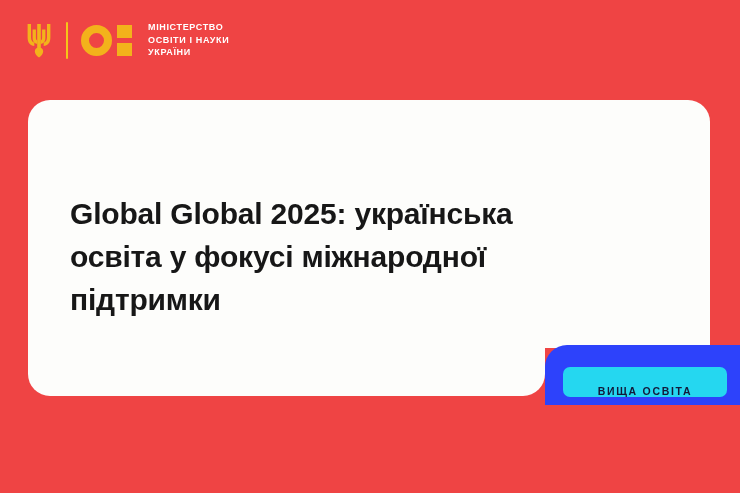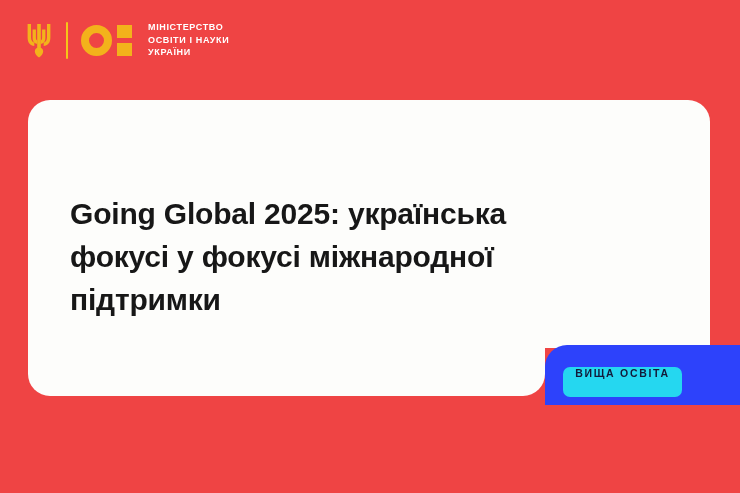--- a/index.html
+++ b/index.html
@@ -143,26 +143,26 @@
     font-weight: bold;
     line-height: 43px;
     letter-spacing: -0.2px;
   }
 
   
   #tag {
     position: absolute;
     left: 563px;
     top: 367px;
-    width: 119px;
+    width: 164px;
     height: 30px;
     background: #25d7f0;
     border-radius: 7px;
     display: flex;
-    align-items: flex-start;
+    align-items: flex-end;
     justify-content: center;
   }
   #tag-label {
     color: #131a3a;
     font-size: 10.5px;
     font-weight: bold;
     letter-spacing: 1.7px;
     text-transform: uppercase;
     white-space: nowrap;
   }
@@ -205,19 +205,19 @@
   </div>
 
   <div id="card">
     <div class="card-part" id="card-upper"></div>
     <div class="card-part" id="card-shoulder"></div>
     <div class="card-part" id="card-seam"></div>
     <div class="card-part" id="card-lower"></div>
     <div id="notch-cover"></div>
   </div>
 
-  <h1 id="title">Going Global 2025: українська фокусі у фокусі міжнародної підтримки</h1>
+  <h1 id="title">Global Global 2025: українська освіта у фокусі міжнародної підтримки</h1>
 
   <div id="tag">
     <span id="tag-label">Вища освіта</span>
   </div>
 
 </div>
 
 </body></html>

